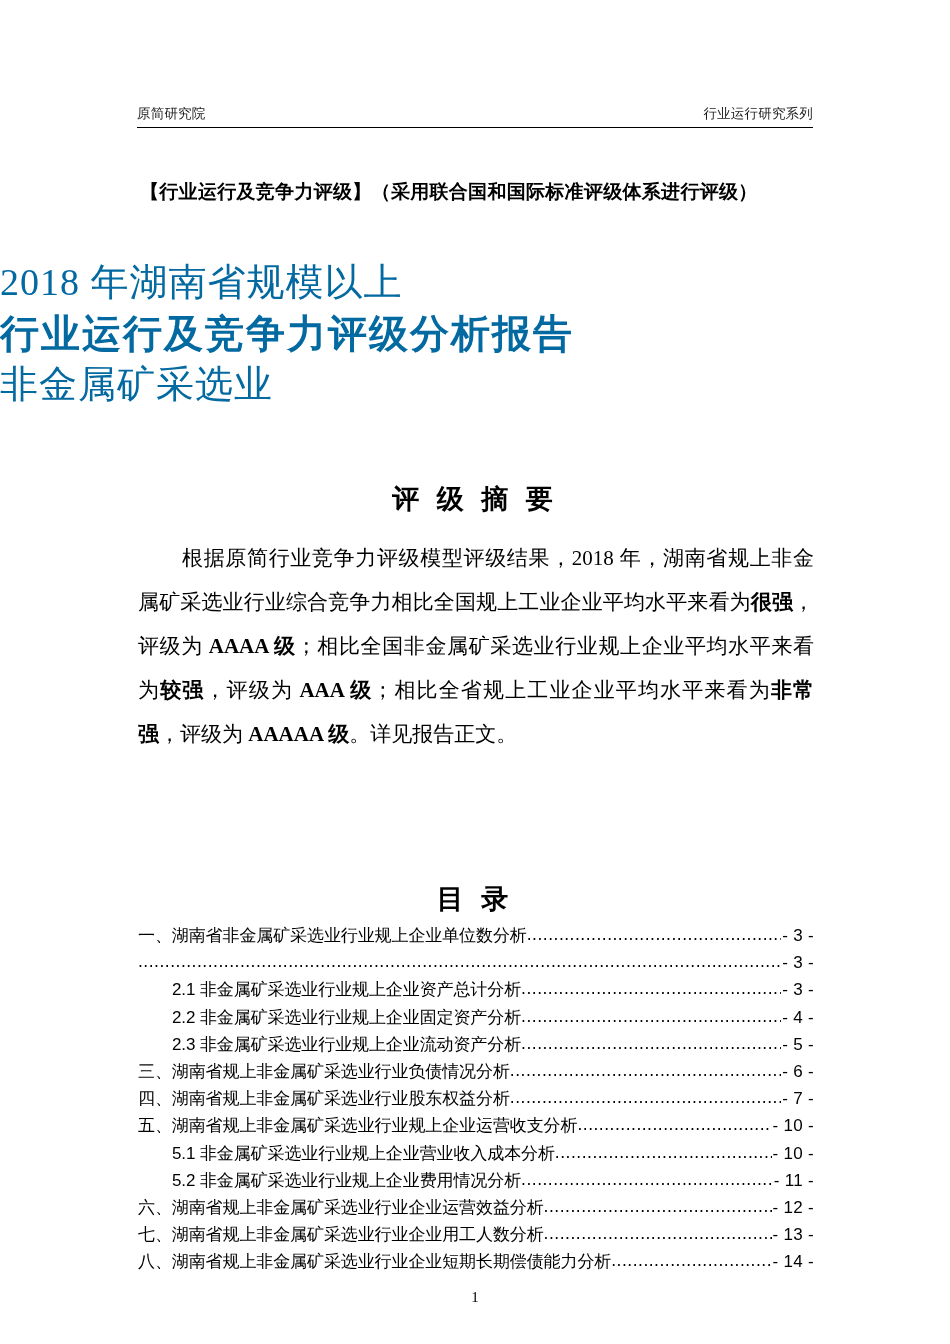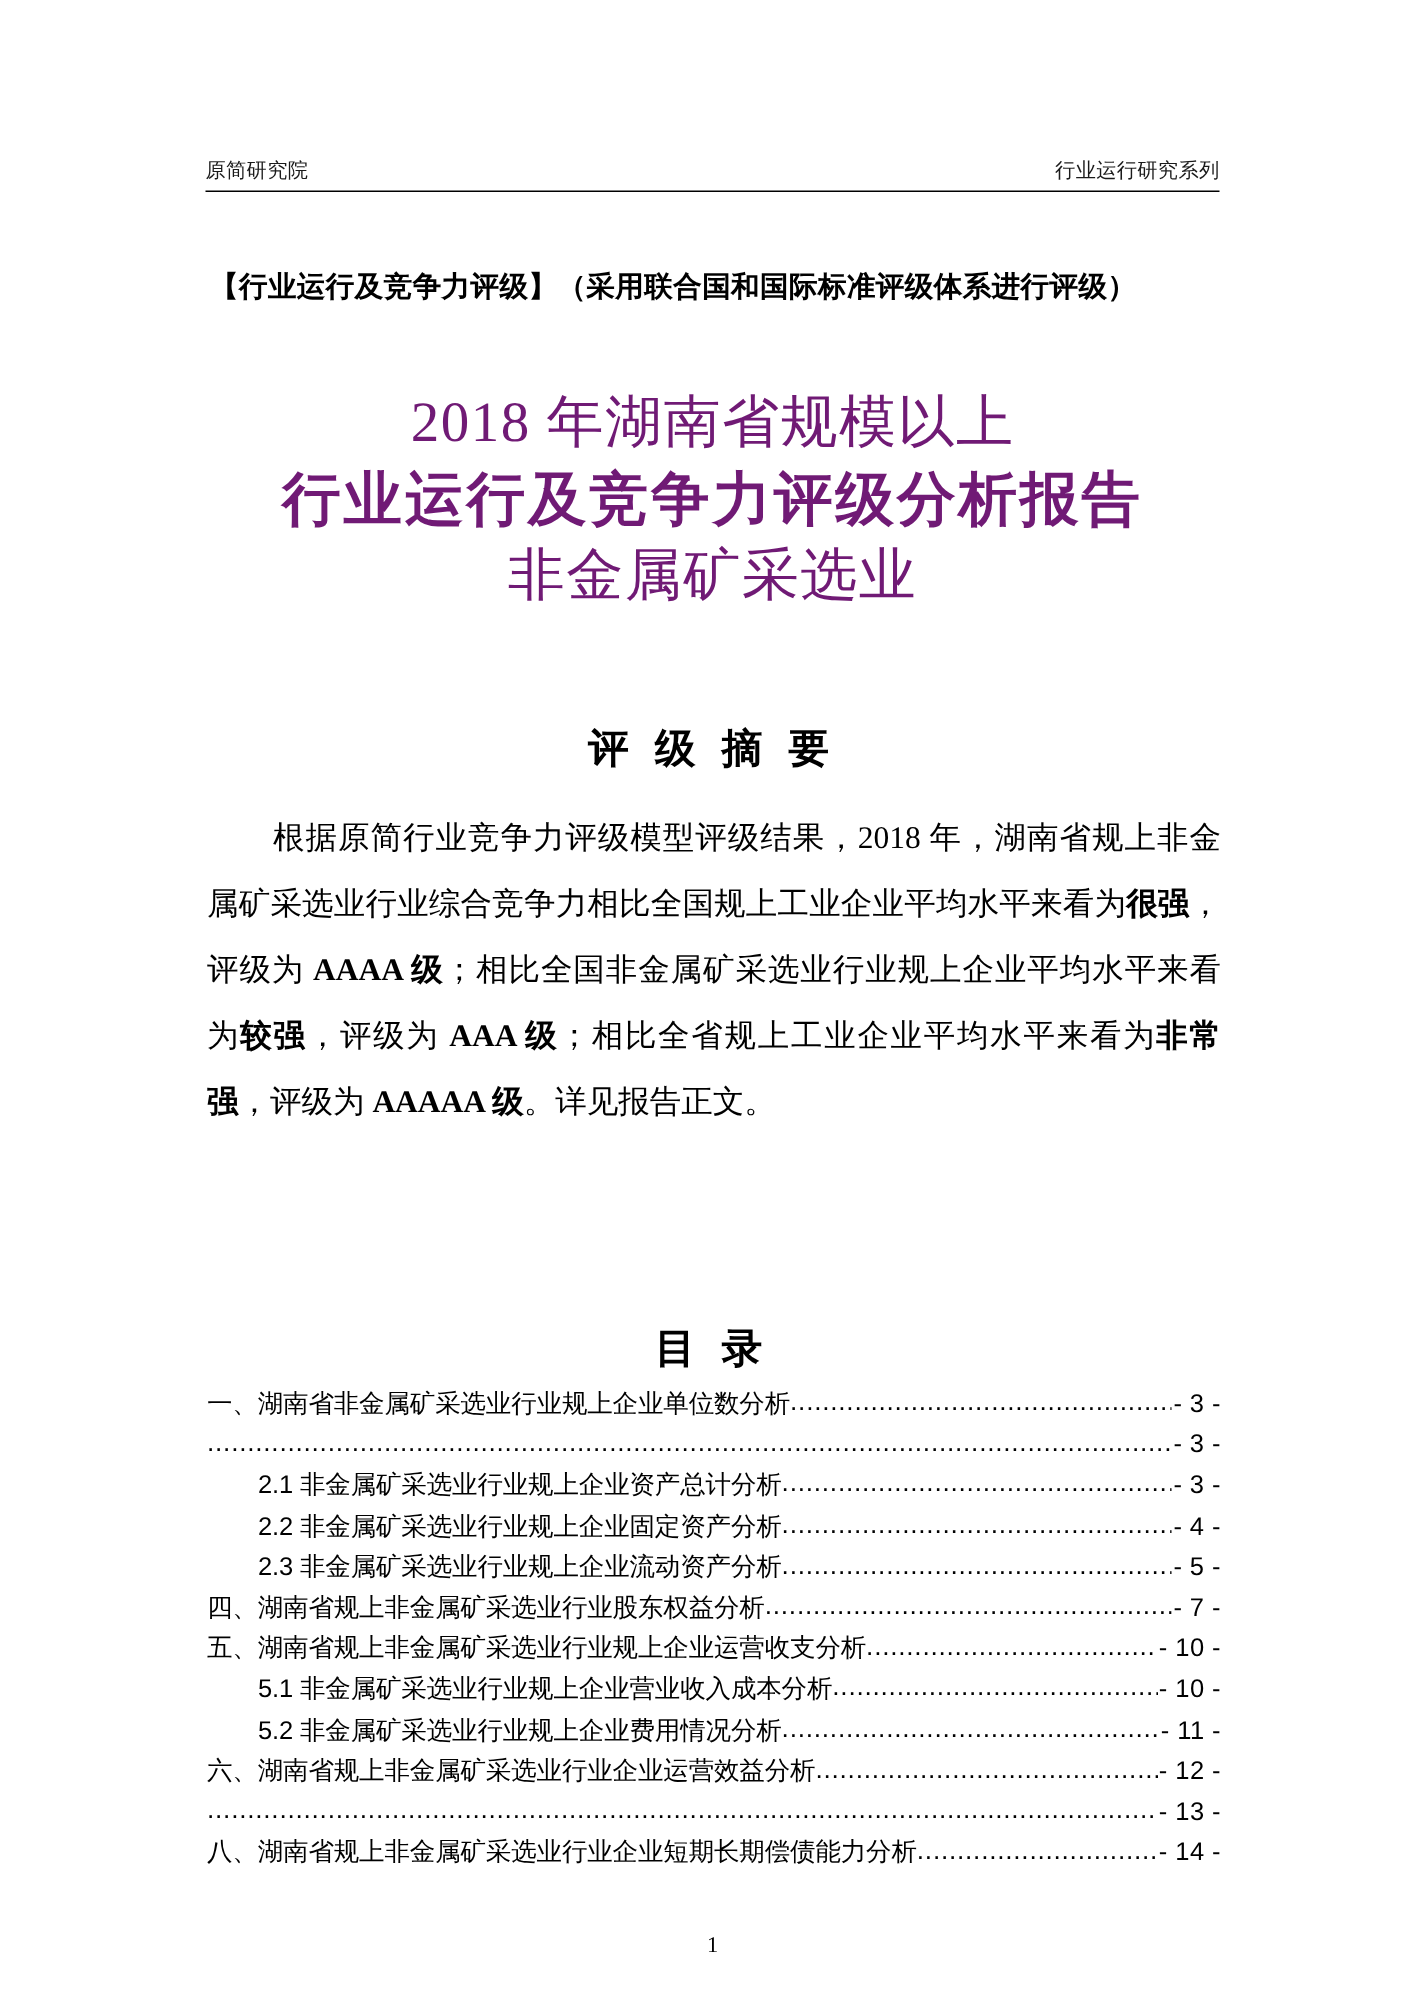--- a/index.html
+++ b/index.html
@@ -59,22 +59,22 @@
     letter-spacing: 0.3px;
     white-space: nowrap;
   }
 
   
   .main-title {
     position: absolute;
     left: 0;
     top: 213px;
     width: 950px;
-    text-align: center;
-    color: #701a75;
+    text-align: left;
+    color: #0369a1;
   }
   .main-title .tline {
     display: block;
     font-family: "Liberation Serif", "DejaVu Serif", serif;
     font-size: 38px;
     line-height: 51px;
     letter-spacing: 1px;
     white-space: nowrap;
   }
   .main-title .tline.heavy {
@@ -213,20 +213,25 @@
         <span class="toc-label">2.2 非金属矿采选业行业规上企业固定资产分析</span>
         <span class="toc-dots"></span>
         <span class="toc-page">- 4 -</span>
       </div>
       <div class="toc-row level-2">
         <span class="toc-label">2.3 非金属矿采选业行业规上企业流动资产分析</span>
         <span class="toc-dots"></span>
         <span class="toc-page">- 5 -</span>
       </div>
       <div class="toc-row level-1">
+        <span class="toc-label">三、湖南省规上非金属矿采选业行业负债情况分析</span>
+        <span class="toc-dots"></span>
+        <span class="toc-page">- 6 -</span>
+      </div>
+      <div class="toc-row level-1">
         <span class="toc-label">四、湖南省规上非金属矿采选业行业股东权益分析</span>
         <span class="toc-dots"></span>
         <span class="toc-page">- 7 -</span>
       </div>
       <div class="toc-row level-1">
         <span class="toc-label">五、湖南省规上非金属矿采选业行业规上企业运营收支分析</span>
         <span class="toc-dots"></span>
         <span class="toc-page">- 10 -</span>
       </div>
       <div class="toc-row level-2">
@@ -238,20 +243,21 @@
         <span class="toc-label">5.2 非金属矿采选业行业规上企业费用情况分析</span>
         <span class="toc-dots"></span>
         <span class="toc-page">- 11 -</span>
       </div>
       <div class="toc-row level-1">
         <span class="toc-label">六、湖南省规上非金属矿采选业行业企业运营效益分析</span>
         <span class="toc-dots"></span>
         <span class="toc-page">- 12 -</span>
       </div>
       <div class="toc-row level-1">
+        <span class="toc-label">七、湖南省规上非金属矿采选业行业企业用工人数分析</span>
         <span class="toc-dots"></span>
         <span class="toc-page">- 13 -</span>
       </div>
       <div class="toc-row level-1">
         <span class="toc-label">八、湖南省规上非金属矿采选业行业企业短期长期偿债能力分析</span>
         <span class="toc-dots"></span>
         <span class="toc-page">- 14 -</span>
       </div>
     </div>
 

